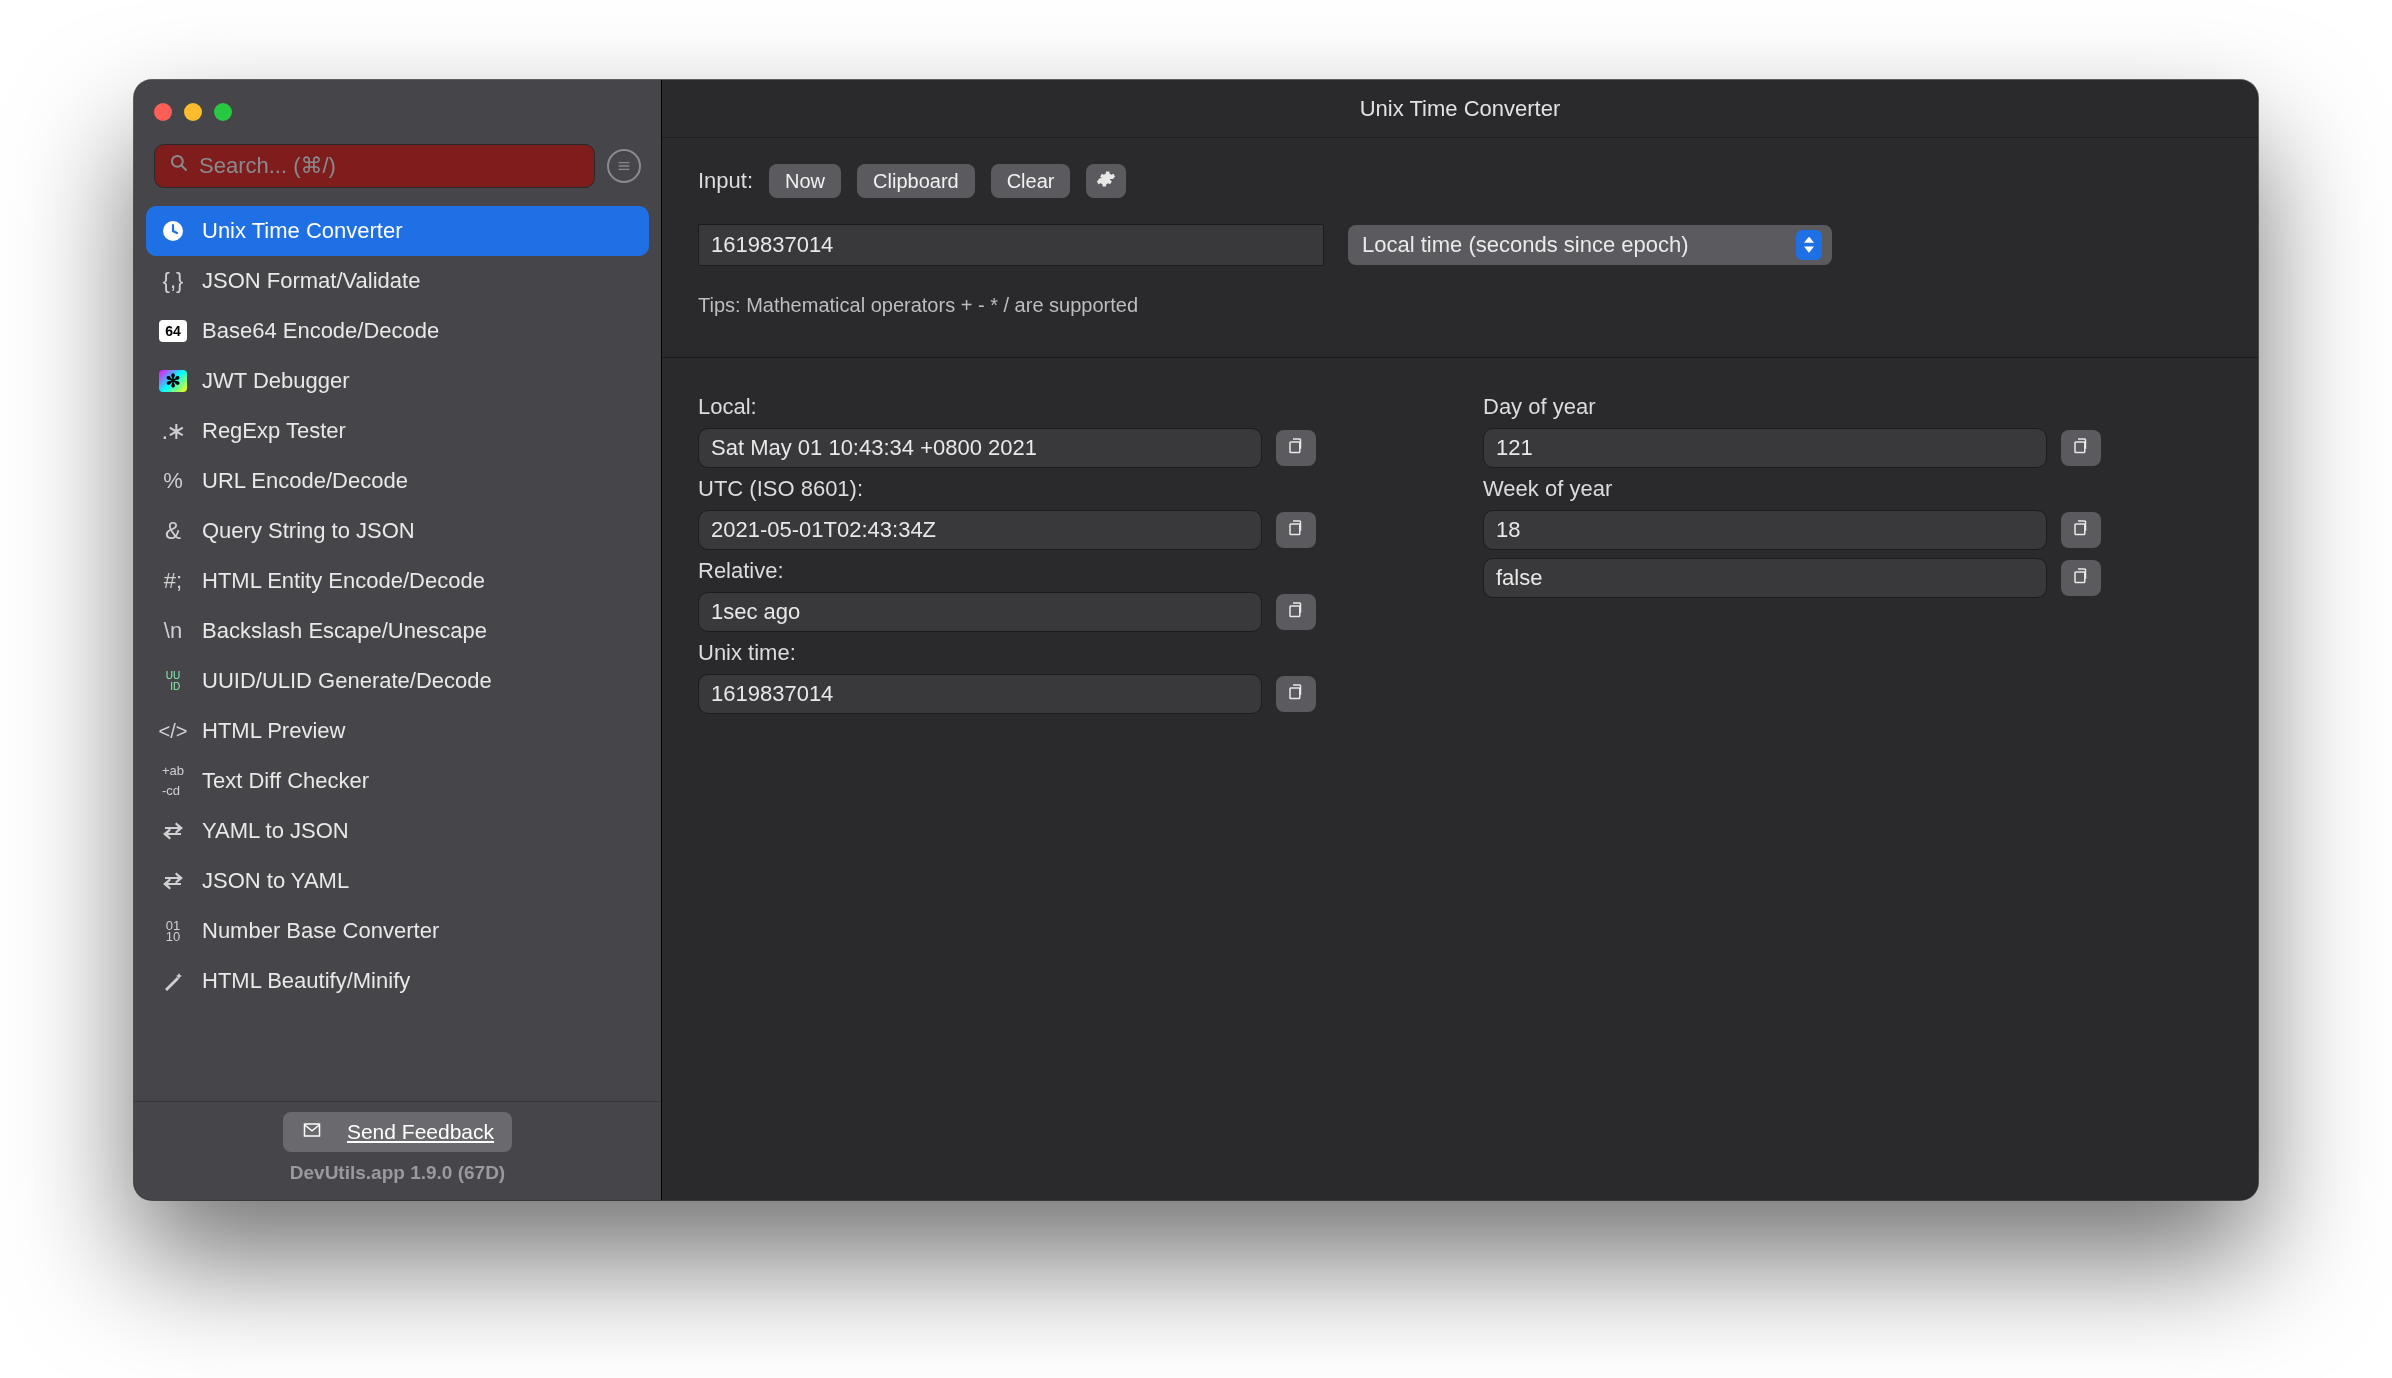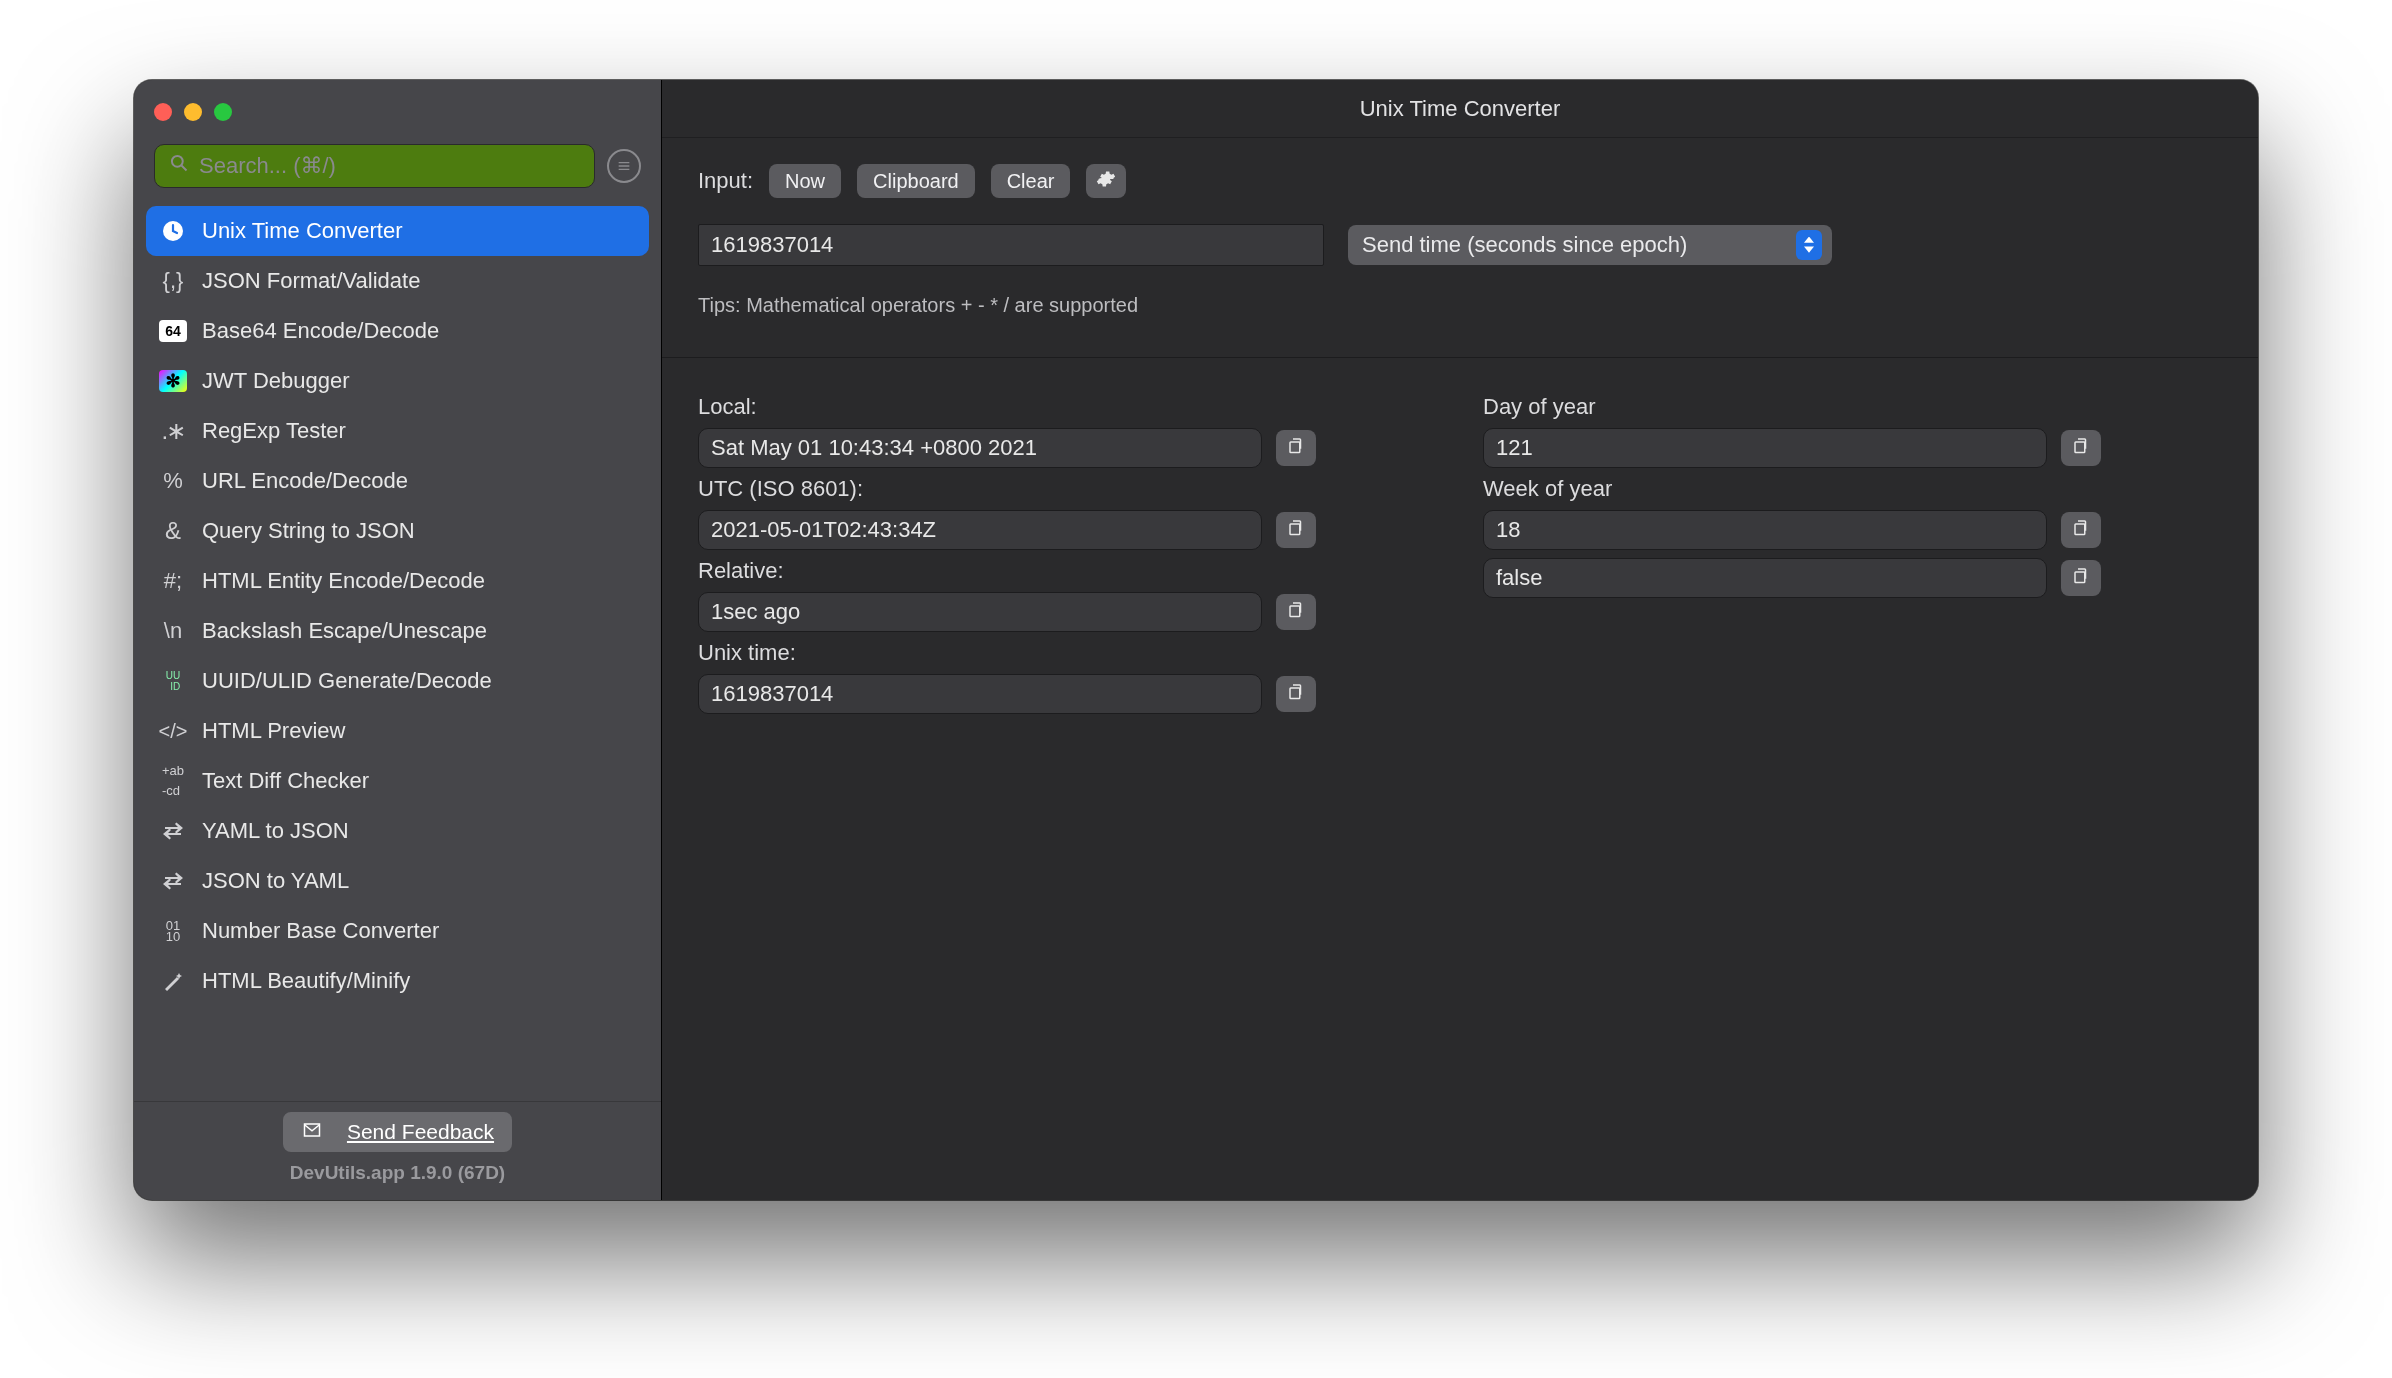--- a/index.html
+++ b/index.html
@@ -56,21 +56,21 @@
 
   .searchrow {
     display: flex;
     align-items: center;
     padding: 0 20px 14px 20px;
     gap: 12px;
   }
   .searchbox {
     flex: 1;
     height: 44px;
-    background: #4d7c0f;
+    background: #7f1d1d;
     border: 1px solid #2a2a2c;
     border-radius: 10px;
     display: flex;
     align-items: center;
     gap: 10px;
     padding: 16px 14px;
     color: #9a9a9e;
   }
   .searchbox input {
     flex: 1;
@@ -421,21 +421,21 @@
               <svg viewBox="0 0 24 24" width="20" height="20" fill="#e8e8e8">
                   <path d="M12 8a4 4 0 100 8 4 4 0 000-8zm9 4a8.9 8.9 0 00-.1-1.2l2.1-1.6-2-3.4-2.5 1a9 9 0 00-2.1-1.2l-.4-2.6h-4l-.4 2.6a9 9 0 00-2.1 1.2l-2.5-1-2 3.4 2.1 1.6A8.9 8.9 0 003 12c0 .4 0 .8.1 1.2L1 14.8l2 3.4 2.5-1c.6.5 1.4.9 2.1 1.2l.4 2.6h4l.4-2.6c.8-.3 1.5-.7 2.1-1.2l2.5 1 2-3.4-2.1-1.6c.1-.4.1-.8.1-1.2z"></path>
                 </svg>
             </span>
           </div>
         </div>
 
         <div class="row2">
           <input class="textin" value="1619837014" style="">
           <div class="select">
-            <span>Send time (seconds since epoch)</span>
+            <span>Local time (seconds since epoch)</span>
             <span class="chev">
               <svg viewBox="0 0 12 8">
                   <polygon points="6,0 11,7 1,7" transform="translate(0 -0.5) scale(1 0.9)"></polygon>
                 </svg>
               <svg viewBox="0 0 12 8">
                   <polygon points="1,1 11,1 6,8" transform="translate(0 0.5) scale(1 0.9)"></polygon>
                 </svg>
             </span>
           </div>
         </div>

